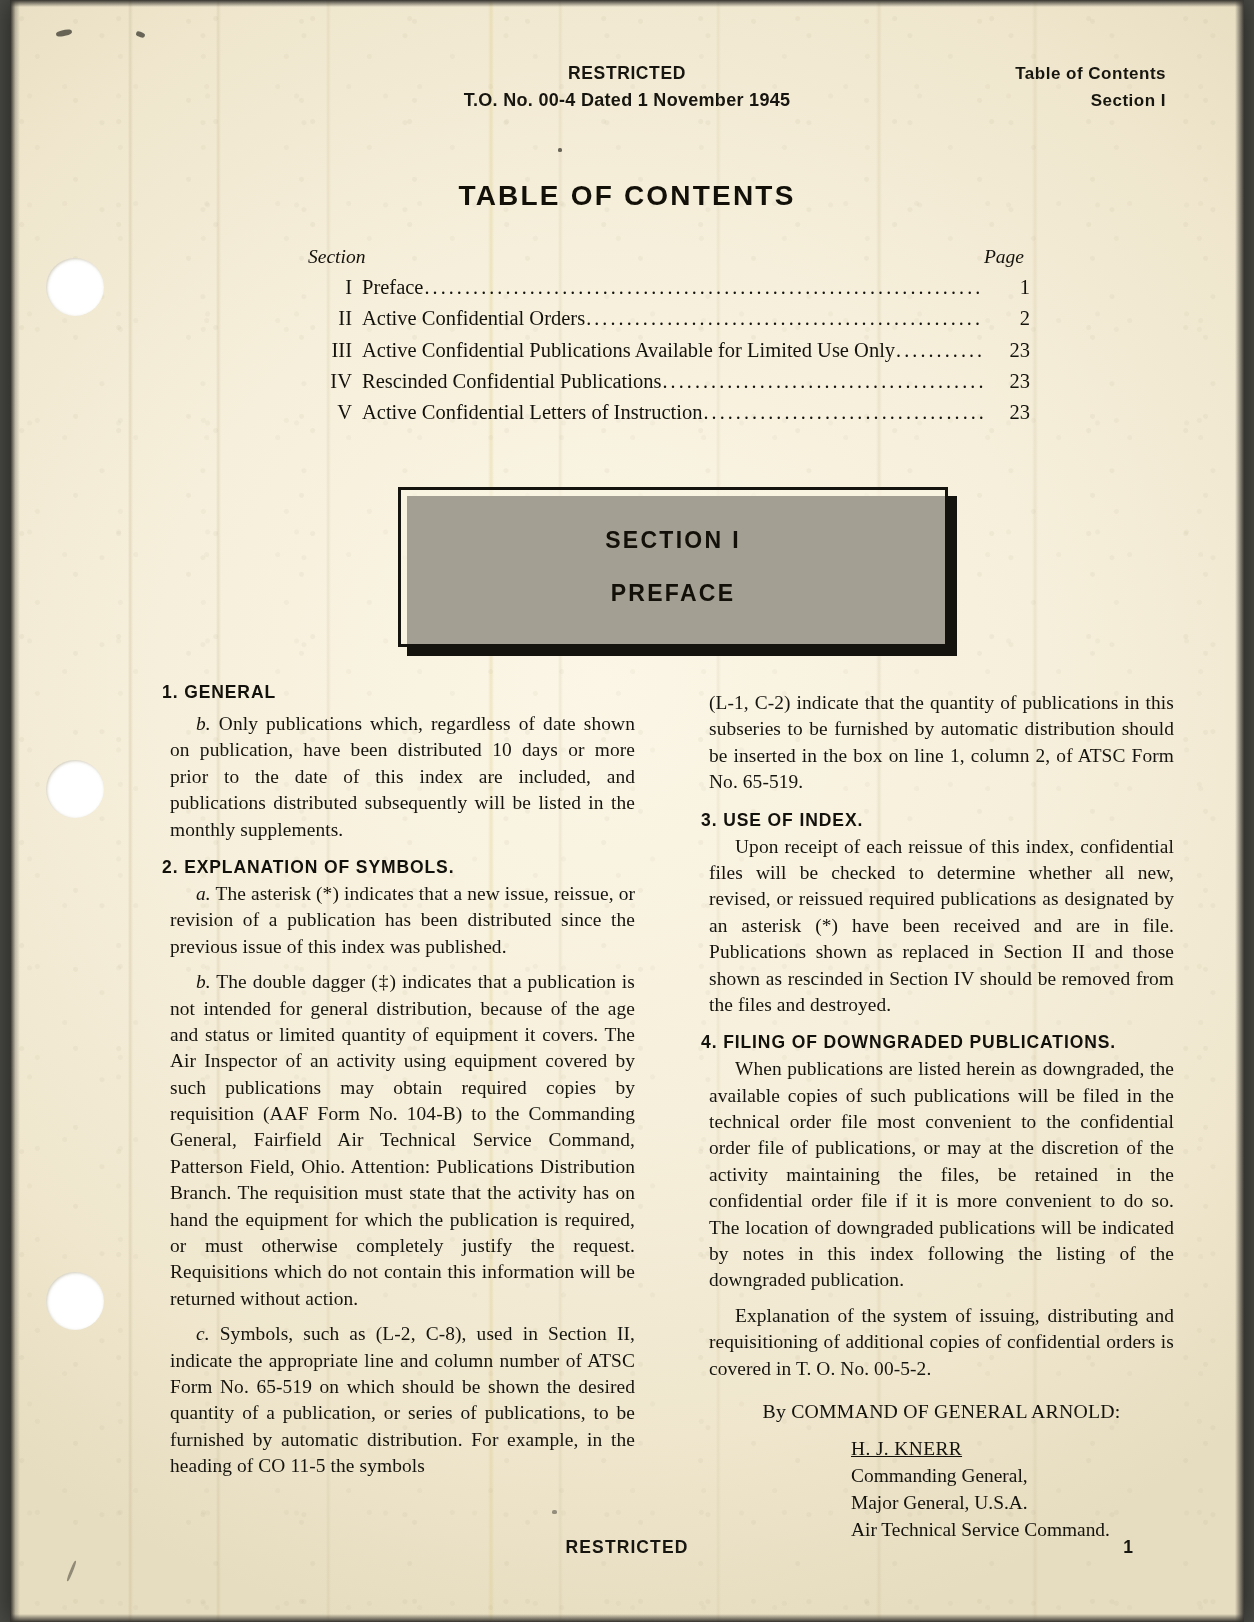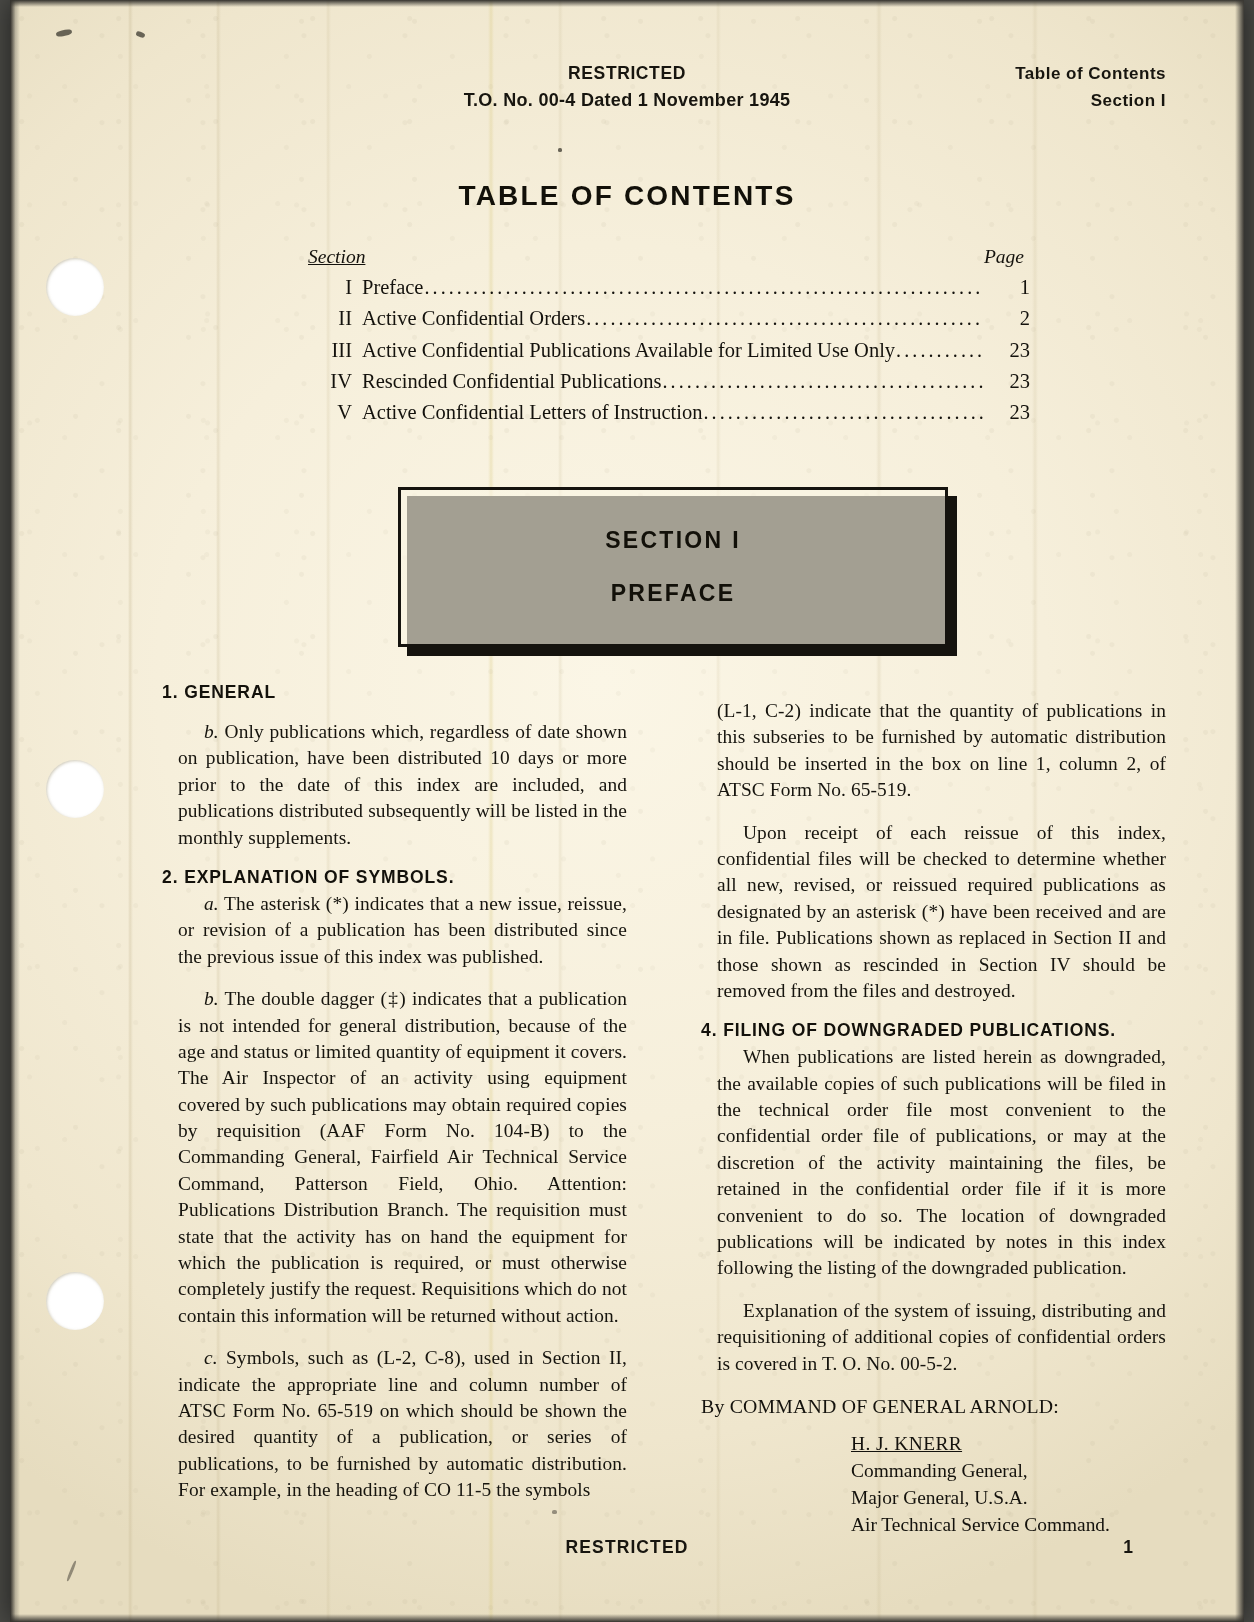--- a/index.html
+++ b/index.html
@@ -117,21 +117,21 @@
     left: 298px;
     width: 722px;
     font-size: 20.5px;
   }
   .toc-head {
     display: flex;
     font-style: italic;
     font-size: 19.5px;
     margin-bottom: 4px;
   }
-  .toc-head .th-section { width: 48px; text-align: left; text-decoration: underline; }
+  .toc-head .th-section { width: 48px; text-align: left; }
   .toc-head .th-page { margin-left: auto; padding-right: 6px; }
 
   .toc-row {
     display: flex;
     align-items: baseline;
     line-height: 1.53;
     font-size: 20.5px;
   }
   .toc-num {
     width: 44px;
@@ -204,38 +204,39 @@
     font-size: 17.5px;
     letter-spacing: .9px;
     color: #13110b;
     margin: 14px 0 3px 0;
   }
   .h-num.first { margin-top: 0; }
   .h-num.centered-2nd { text-align: center; margin-top: 0; }
   .h-num-block { margin: 15px 0 3px 0; }
 
   p.body {
-    margin: 16px;
+    margin: 8px;
     text-align: justify;
     text-justify: inter-word;
     font-size: 19.4px;
     line-height: 1.36;
     letter-spacing: .1px;
     text-indent: 26px;
     color: #16140e;
     hyphens: manual;
   }
   p.body + p.body { margin-top: 9px; }
   p.body.after-head { margin-top: 1px; }
   em.it { font-style: italic; }
 
   .cmd {
     margin-top: 18px;
     font-size: 19.8px;
     letter-spacing: .2px;
+    text-align: center;
   }
   .sig {
     margin-top: 12px;
     margin-left: 150px;
     font-size: 19.4px;
     line-height: 1.40;
   }
   .sig .nm { letter-spacing: .4px; text-decoration: underline; }
 
   
@@ -340,20 +341,21 @@
         <p class="body after-head"><em class="it">a.</em><span> The asterisk (*) indicates that a new issue, reissue, or revision of a publication has been distributed since the previous issue of this index was published.</span></p>
 
         <p class="body"><em class="it">b.</em><span> The double dagger (‡) indicates that a publication is not intended for general distribution, because of the age and status or limited quantity of equipment it covers. The Air Inspector of an activity using equipment covered by such publications may obtain required copies by requisition (AAF Form No. 104-B) to the Commanding General, Fairfield Air Technical Service Command, Patterson Field, Ohio. Attention: Publications Distribution Branch. The requisition must state that the activity has on hand the equipment for which the publication is required, or must otherwise completely justify the request. Requisitions which do not contain this information will be returned without action.</span></p>
 
         <p class="body"><em class="it">c.</em><span> Symbols, such as (L-2, C-8), used in Section II, indicate the appropriate line and column number of ATSC Form No. 65-519 on which should be shown the desired quantity of a publication, or series of publications, to be furnished by automatic distribution. For example, in the heading of CO 11-5 the symbols</span></p>
       </div>
 
       <div class="col">
         <p class="body" style="text-indent:0">(L-1, C-2) indicate that the quantity of publications in this subseries to be furnished by automatic distribution should be inserted in the box on line 1, column 2, of ATSC Form No. 65-519.</p>
 
+        <div class="h-num">3. USE OF INDEX.</div>
         <p class="body after-head">Upon receipt of each reissue of this index, confidential files will be checked to determine whether all new, revised, or reissued required publications as designated by an asterisk (*) have been received and are in file. Publications shown as replaced in Section II and those shown as rescinded in Section IV should be removed from the files and destroyed.</p>
 
         <div class="h-num">4. FILING OF DOWNGRADED PUBLICATIONS.</div>
         <p class="body after-head">When publications are listed herein as downgraded, the available copies of such publications will be filed in the technical order file most convenient to the confidential order file of publications, or may at the discretion of the activity maintaining the files, be retained in the confidential order file if it is more convenient to do so. The location of downgraded publications will be indicated by notes in this index following the listing of the downgraded publication.</p>
 
         <p class="body after-head">Explanation of the system of issuing, distributing and requisitioning of additional copies of confidential orders is covered in T. O. No. 00-5-2.</p>
 
         <div class="cmd">By COMMAND OF GENERAL ARNOLD:</div>
 
         <div class="sig">

